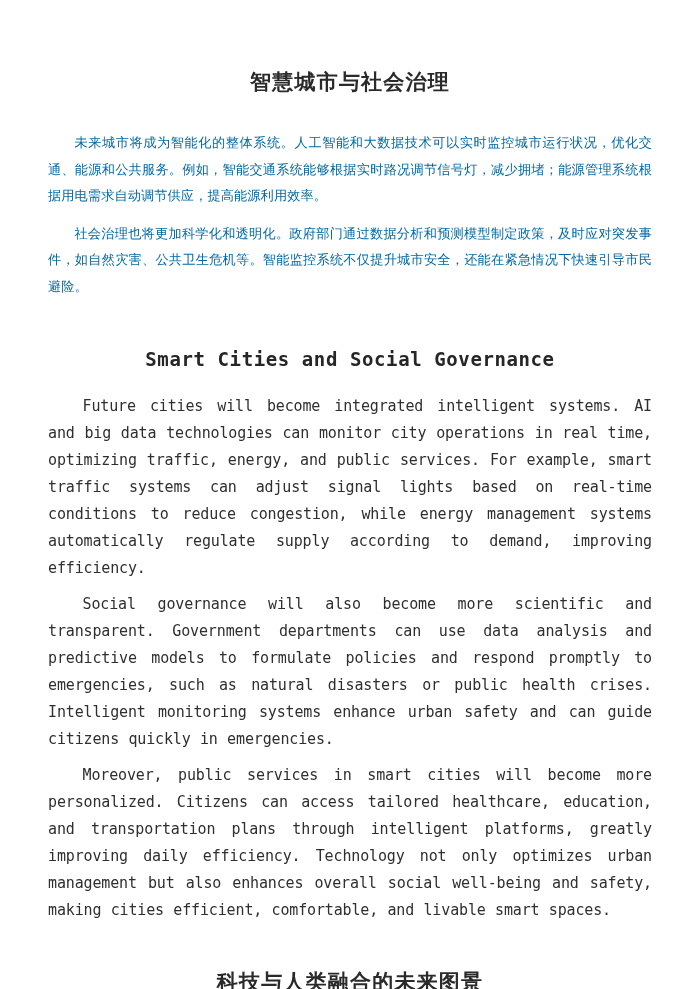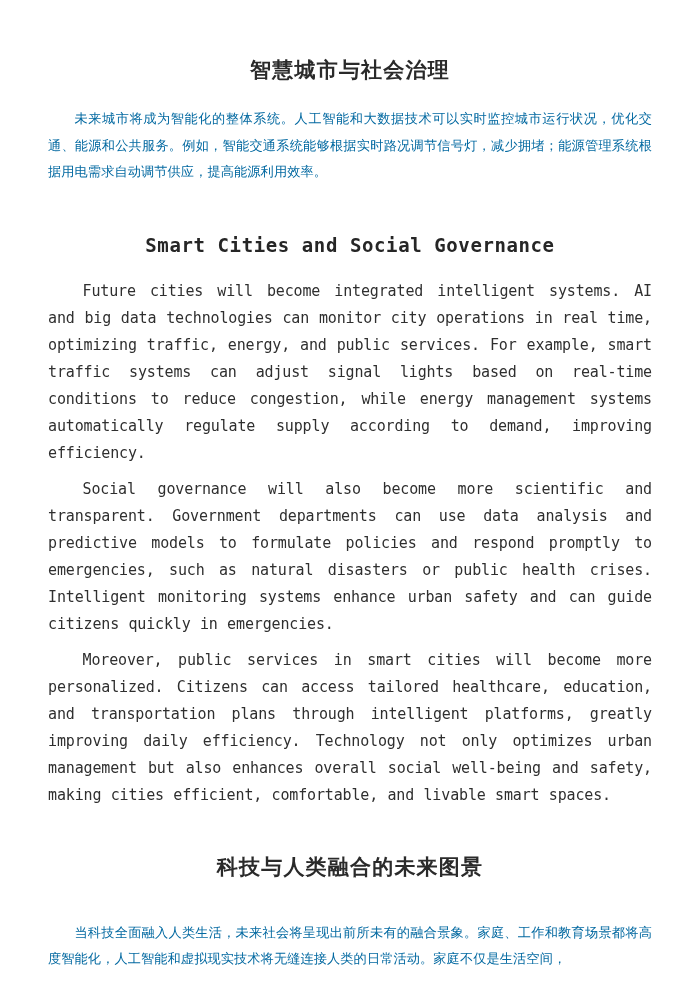--- a/index.html
+++ b/index.html
@@ -54,21 +54,21 @@
   
   .cn-heading {
     text-align: center;
     font-family: "DejaVu Sans", "Liberation Sans", sans-serif;
     font-weight: bold;
     font-size: 21px;
     color: #2a2a2a;
     letter-spacing: 1.2px;
     line-height: 1.4;
   }
-  .heading-1 { margin: 0; padding-top: 56px; }
+  .heading-1 { margin: 12px; padding-top: 56px; }
   .heading-3 { margin: 16px; padding-top: 28px; text-align: center; }
 
   .en-heading {
     text-align: center;
     font-family: "DejaVu Sans Mono", "Liberation Mono", monospace;
     font-weight: bold;
     font-size: 19px;
     color: #262626;
     letter-spacing: 0.6px;
     margin: 0;
@@ -133,20 +133,21 @@
 
 <div class="page">
 
 
   <div class="content">
 
     <h1 class="cn-heading heading-1">智慧城市与社会治理</h1>
 
     <p class="cn-p first">未来城市将成为智能化的整体系统。人工智能和大数据技术可以实时监控城市运行状况，优化交通、能源和公共服务。例如，智能交通系统能够根据实时路况调节信号灯，减少拥堵；能源管理系统根据用电需求自动调节供应，提高能源利用效率。</p>
 
+    <p class="cn-p gap">社会治理也将更加科学化和透明化。政府部门通过数据分析和预测模型制定政策，及时应对突发事件，如自然灾害、公共卫生危机等。智能监控系统不仅提升城市安全，还能在紧急情况下快速引导市民避险。</p>
 
 
     <h2 class="en-heading">Smart Cities and Social Governance</h2>
 
     <p class="en-p first">Future cities will become integrated intelligent systems. AI and big data technologies can monitor city operations in real time, optimizing traffic, energy, and public services. For example, smart traffic systems can adjust signal lights based on real-time conditions to reduce congestion, while energy management systems automatically regulate supply according to demand, improving efficiency.</p>
 
     <p class="en-p gap">Social governance will also become more scientific and transparent. Government departments can use data analysis and predictive models to formulate policies and respond promptly to emergencies, such as natural disasters or public health crises. Intelligent monitoring systems enhance urban safety and can guide citizens quickly in emergencies.</p>
 
     <p class="en-p gap">Moreover, public services in smart cities will become more personalized. Citizens can access tailored healthcare, education, and transportation plans through intelligent platforms, greatly improving daily efficiency. Technology not only optimizes urban management but also enhances overall social well-being and safety, making cities efficient, comfortable, and livable smart spaces.</p>
 

